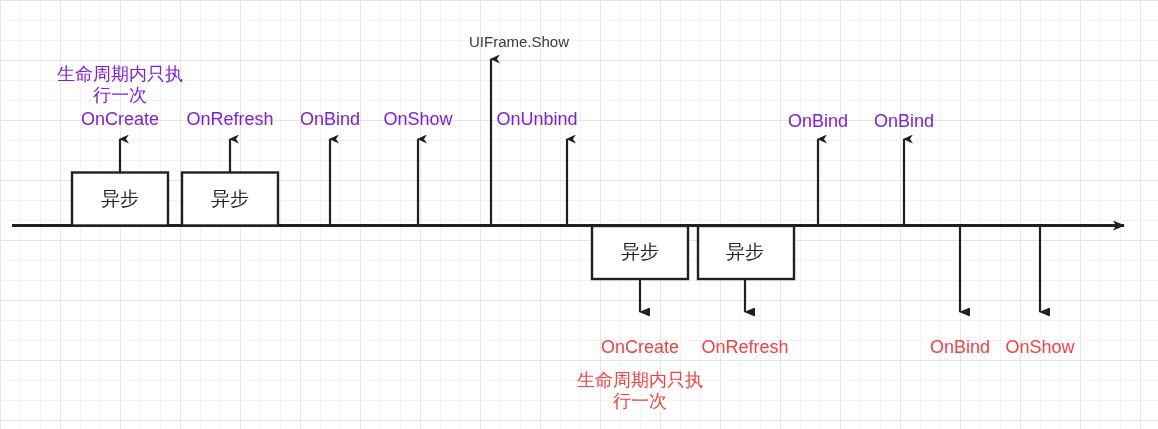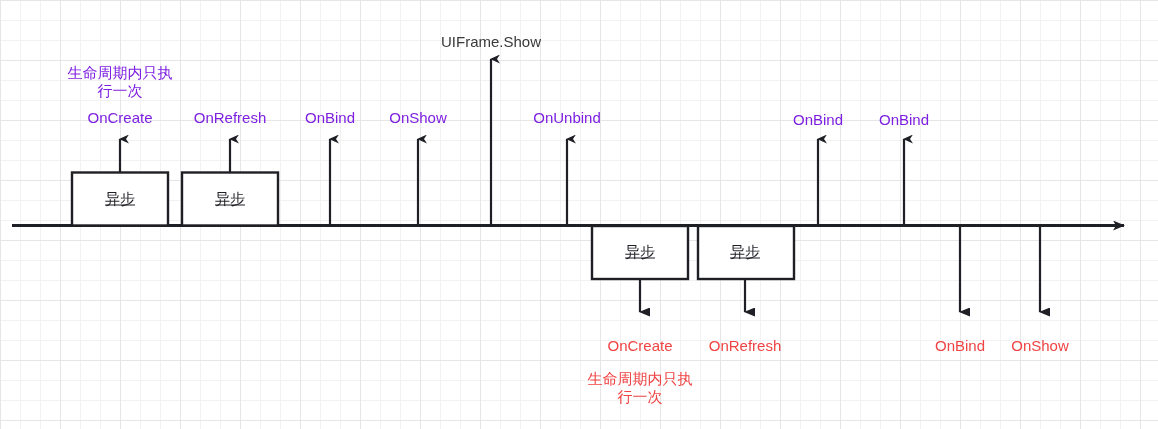--- a/index.html
+++ b/index.html
@@ -20,33 +20,32 @@
       linear-gradient(to bottom, #f2f2f2 1px, transparent 1px);
     background-size:60px 60px, 60px 60px, 20px 20px, 20px 20px;
     background-position:0 0, 0 0, 0 0, 0 0;
   }
   svg.layer{position:absolute;left:0;top:0;width:1158px;height:429px;}
   .lbl{
     position:absolute;
     white-space:nowrap;
     line-height:1.18;
     transform:translateX(-50%);
-    font-size:15px;
+    font-size:18px;
   }
   .lbl.purple{color:#7d1fe0;}
   .lbl.red{color:#f04343;}
-  .lbl.black{color:#3a3a3a;font-size:15px;}
+  .lbl.black{color:#3a3a3a;font-size:15px;margin-left:28px;}
   .lbl.two-line{text-align:center;}
   .boxlabel{
     position:absolute;
     transform:translate(-50%,-50%);
-    font-size:15px;
+    font-size:19px;
     color:#1f1f26;
     white-space:nowrap;
-    text-decoration:underline;
   }
 </style>
 </head>
 <body>
 
 <div id="canvas">
 
   <svg class="layer" viewBox="0 0 1158 429">
     <defs>
       <marker id="arrUp" markerWidth="9" markerHeight="11" refX="4.5" refY="1" orient="auto-start-reverse" markerUnits="userSpaceOnUse">
@@ -126,21 +125,21 @@
 
   <div class="lbl purple two-line" style="left:120px;top:64px;">
     <div>生命周期内只执</div>
     <div>行一次</div>
   </div>
 
   <div class="lbl purple" style="left:120px;top:109px;">OnCreate</div>
   <div class="lbl purple" style="left:230px;top:109px;">OnRefresh</div>
   <div class="lbl purple" style="left:330px;top:109px;">OnBind</div>
   <div class="lbl purple" style="left:418px;top:109px;">OnShow</div>
-  <div class="lbl purple" style="left:567px;top:109px;">OnUnbind</div>
+  <div class="lbl purple" style="left:537px;top:109px;">OnUnbind</div>
   <div class="lbl purple" style="left:818px;top:111px;">OnBind</div>
   <div class="lbl purple" style="left:904px;top:111px;">OnBind</div>
 
   <div class="lbl red" style="left:640px;top:337px;">OnCreate</div>
   <div class="lbl red" style="left:745px;top:337px;">OnRefresh</div>
   <div class="lbl red" style="left:960px;top:337px;">OnBind</div>
   <div class="lbl red" style="left:1040px;top:337px;">OnShow</div>
 
   <div class="lbl red two-line" style="left:640px;top:370px;">
     <div>生命周期内只执</div>

